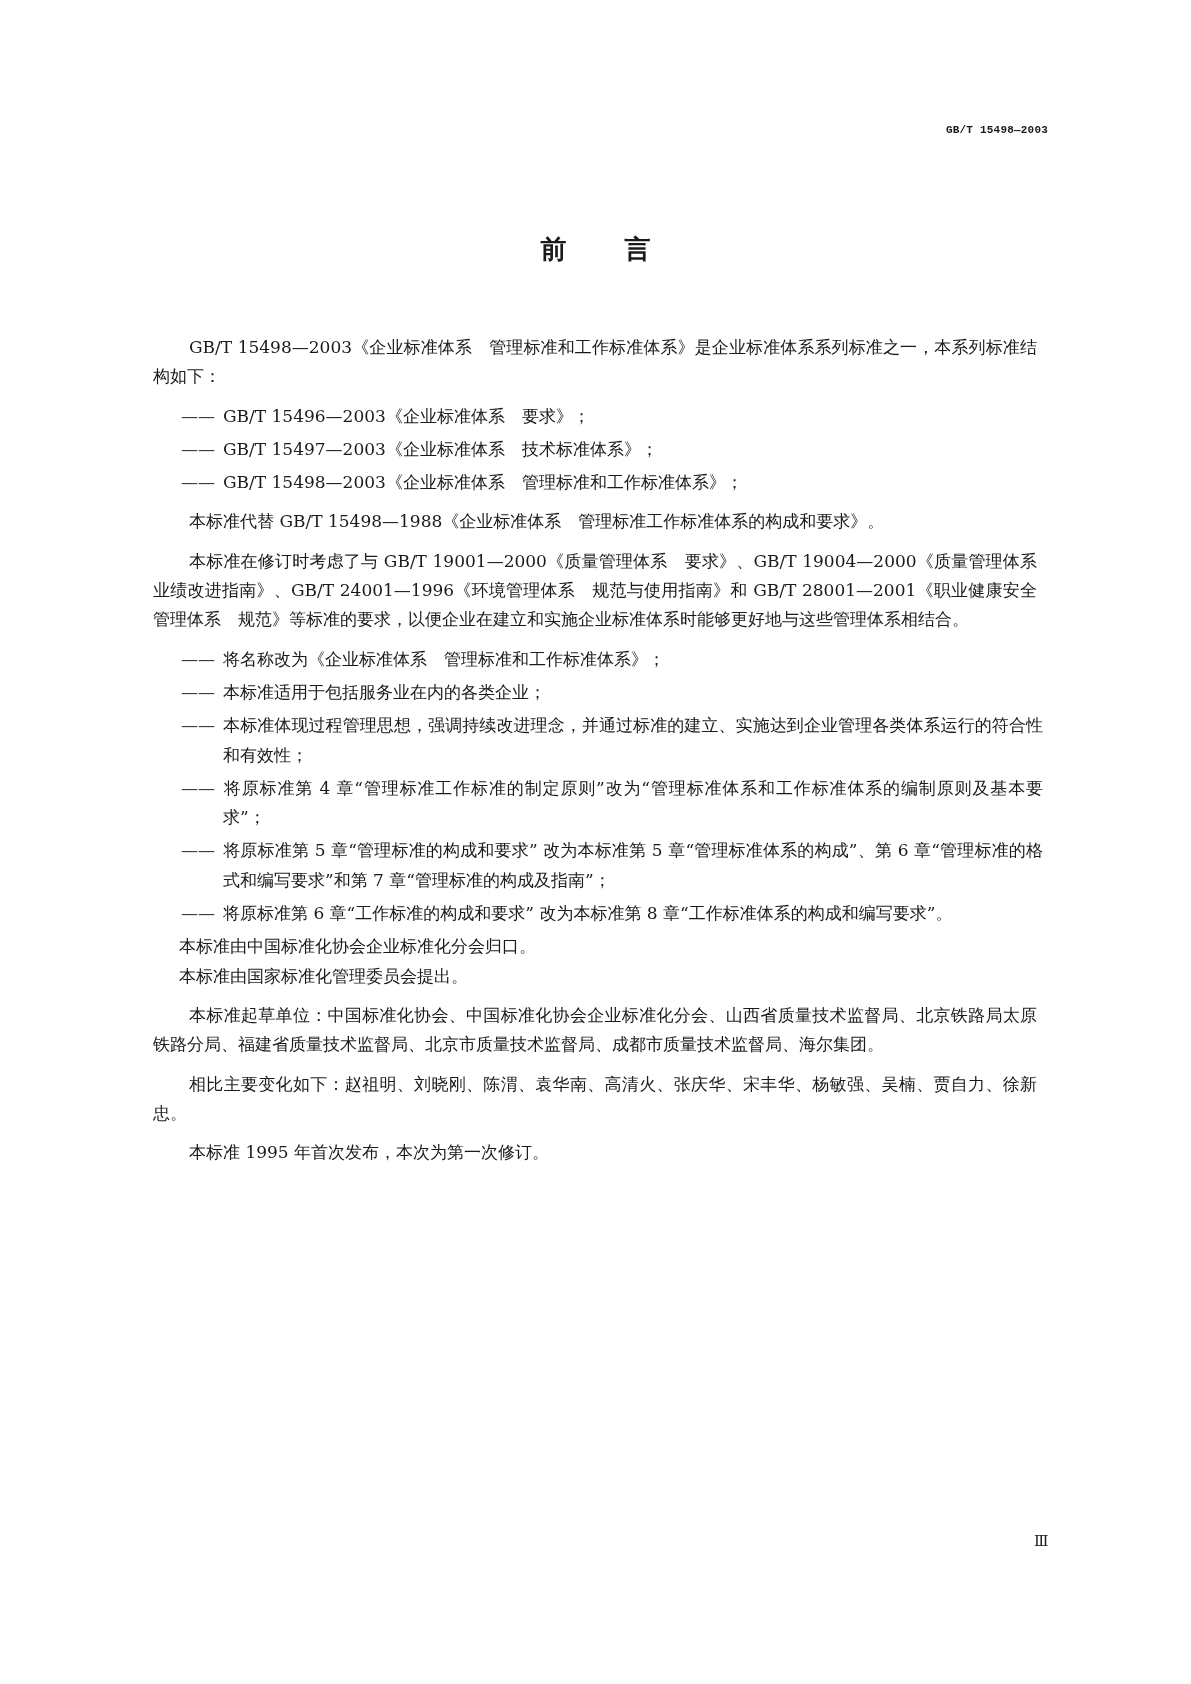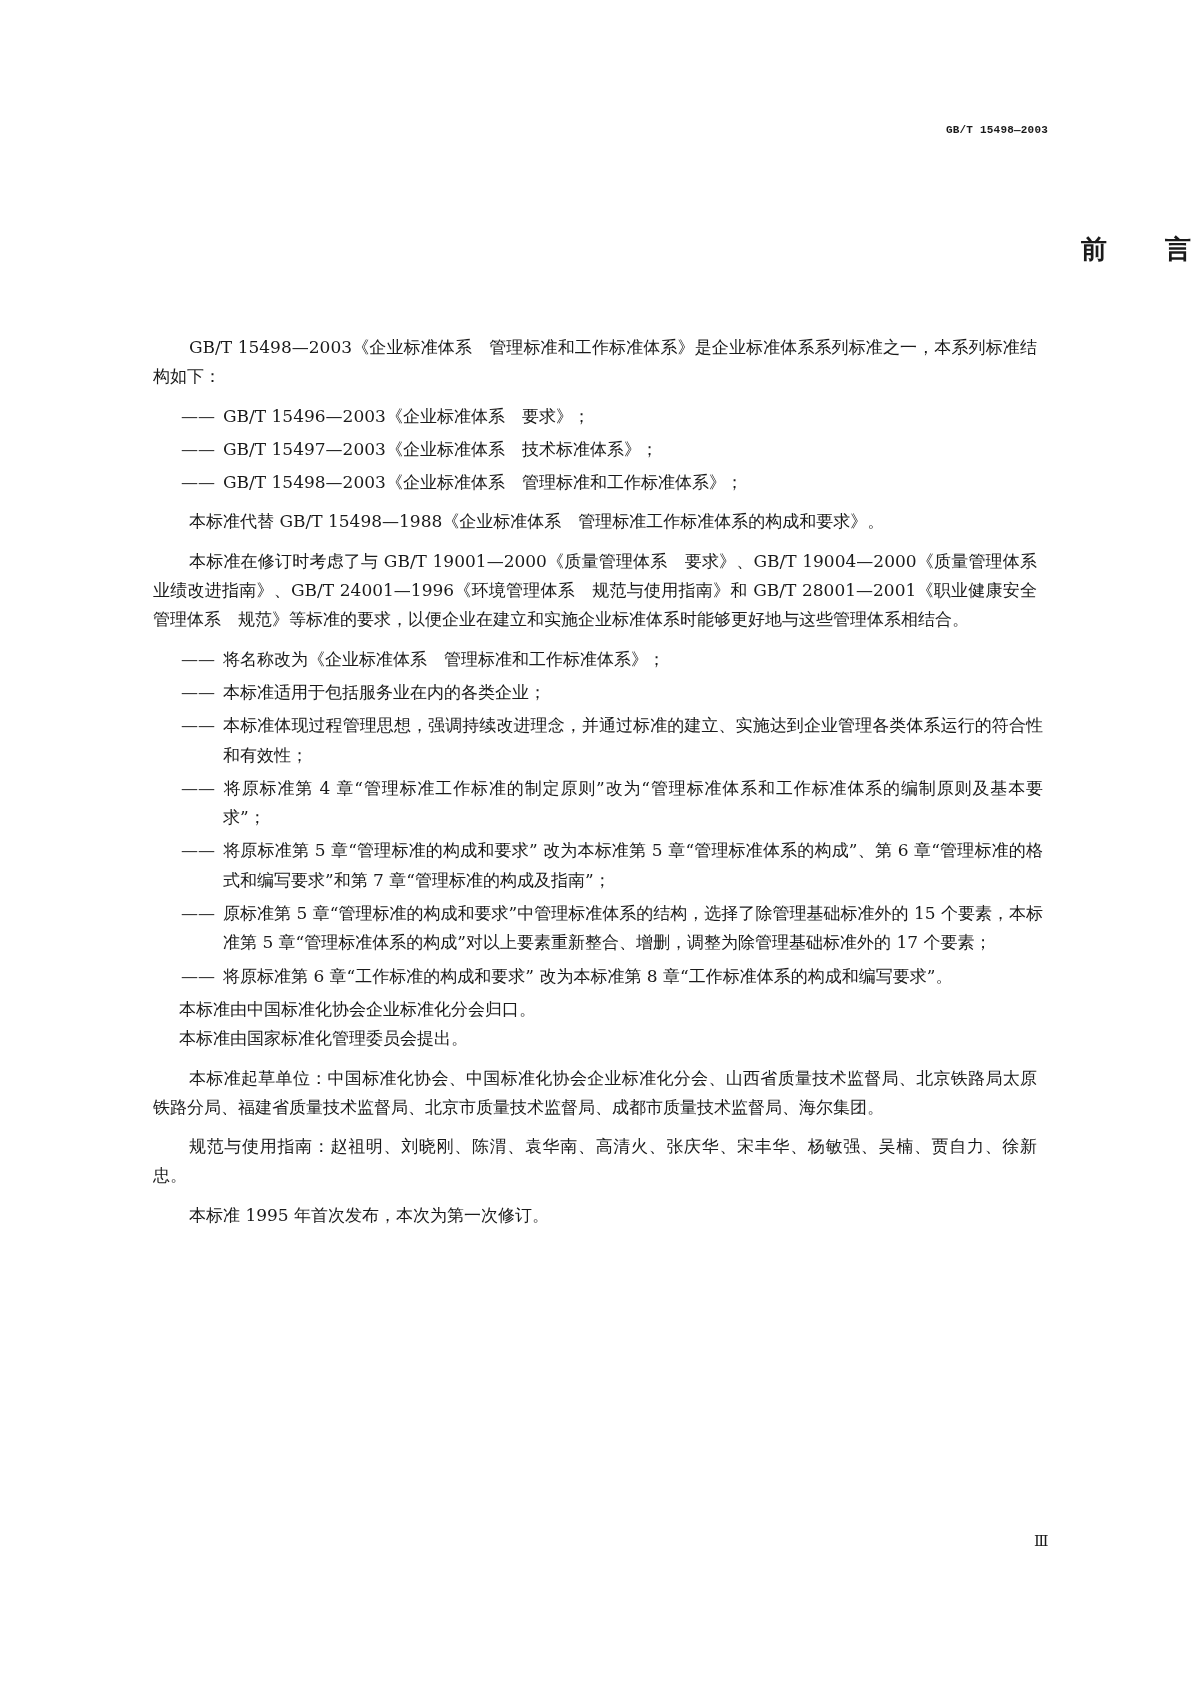--- a/index.html
+++ b/index.html
@@ -7,21 +7,21 @@
     width: 1191px; height: 1684px; position: relative; overflow: hidden;
     font-family: "DejaVu Serif", "Liberation Serif", serif;
     color: #1a1a1a;
   }
   .std-code {
     position: absolute; top: 124px; right: 143px;
     font-family: Liberation Mono, monospace;
     font-weight: bold; font-size: 11px; letter-spacing: 0.2px;
   }
   .title {
-    position: absolute; top: 232px; left: 0; width: 1191px; text-align: right;
+    position: absolute; top: 232px; left: 0; width: 1191px; text-align: center;
     font-family: "DejaVu Sans", "Liberation Sans", sans-serif;
     font-weight: bold; font-size: 26px; letter-spacing: 0;
   }
   .title span { display: inline-block; }
   .title .gap { width: 58px; }
   .body {
     position: absolute; top: 323px; left: 143px; width: 904px;
     font-size: 17px; line-height: 29.3px;
     text-align: justify;
   }
@@ -49,22 +49,21 @@
   <p class="li"><span class="dash">——</span><span>GB/T 15496—2003《企业标准体系　要求》；</span></p>
   <p class="li"><span class="dash">——</span><span>GB/T 15497—2003《企业标准体系　技术标准体系》；</span></p>
   <p class="li"><span class="dash">——</span><span>GB/T 15498—2003《企业标准体系　管理标准和工作标准体系》；</span></p>
   <p class="p">本标准代替 GB/T 15498—1988《企业标准体系　管理标准工作标准体系的构成和要求》。</p>
   <p class="p">本标准在修订时考虑了与 GB/T 19001—2000《质量管理体系　要求》、GB/T 19004—2000《质量管理体系　业绩改进指南》、GB/T 24001—1996《环境管理体系　规范与使用指南》和 GB/T 28001—2001《职业健康安全管理体系　规范》等标准的要求，以便企业在建立和实施企业标准体系时能够更好地与这些管理体系相结合。</p>
   <p class="li"><span class="dash">——</span><span>将名称改为《企业标准体系　管理标准和工作标准体系》；</span></p>
   <p class="li"><span class="dash">——</span><span>本标准适用于包括服务业在内的各类企业；</span></p>
   <p class="li"><span class="dash">——</span><span>本标准体现过程管理思想，强调持续改进理念，并通过标准的建立、实施达到企业管理各类体系运行的符合性和有效性；</span></p>
   <p class="li"><span class="dash">——</span><span>将原标准第 4 章“管理标准工作标准的制定原则”改为“管理标准体系和工作标准体系的编制原则及基本要求”；</span></p>
   <p class="li"><span class="dash">——</span><span>将原标准第 5 章“管理标准的构成和要求” 改为本标准第 5 章“管理标准体系的构成”、第 6 章“管理标准的格式和编写要求”和第 7 章“管理标准的构成及指南”；</span></p>
-  <p class="li"><span class="dash">——</span><span>原标准第 5 章“管理标准的构成和要求”中管理标准体系的结构，选择了除管理基础标准外的 15 个要素，本标准第 5 章“管理标准体系的构成”对以上要素重新整合、增删，调整为除管理基础标准外的 17 个要素；</span></p>
   <p class="li"><span class="dash">——</span><span>将原标准第 6 章“工作标准的构成和要求” 改为本标准第 8 章“工作标准体系的构成和编写要求”。</span></p>
   <p class="nb">本标准由中国标准化协会企业标准化分会归口。</p>
   <p class="nb">本标准由国家标准化管理委员会提出。</p>
   <p class="p">本标准起草单位：中国标准化协会、中国标准化协会企业标准化分会、山西省质量技术监督局、北京铁路局太原铁路分局、福建省质量技术监督局、北京市质量技术监督局、成都市质量技术监督局、海尔集团。</p>
-  <p class="p">规范与使用指南：赵祖明、刘晓刚、陈渭、袁华南、高清火、张庆华、宋丰华、杨敏强、吴楠、贾自力、徐新忠。</p>
+  <p class="p">相比主要变化如下：赵祖明、刘晓刚、陈渭、袁华南、高清火、张庆华、宋丰华、杨敏强、吴楠、贾自力、徐新忠。</p>
   <p class="p">本标准 1995 年首次发布，本次为第一次修订。</p>
 </div>
 
 <div class="page-no">Ⅲ</div>
 
 </body></html>

